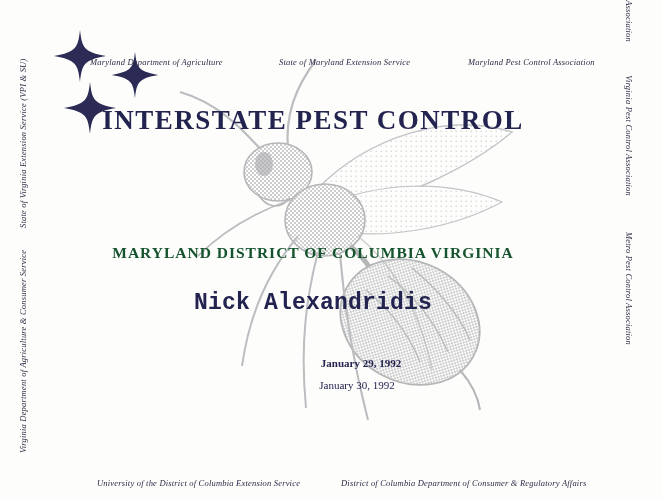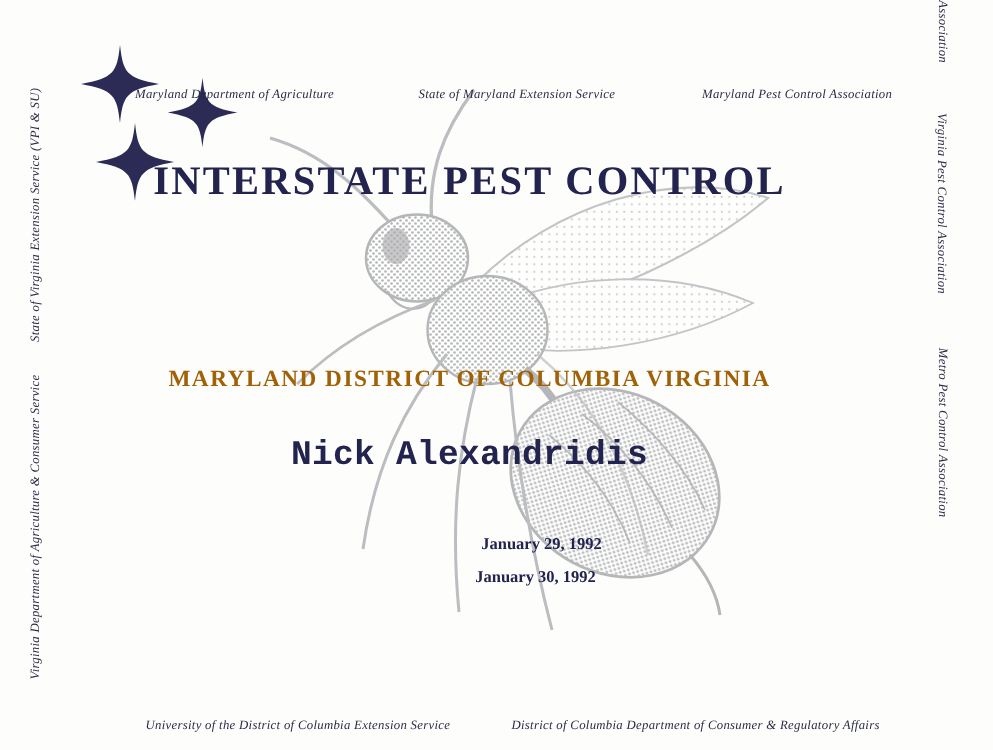--- a/index.html
+++ b/index.html
@@ -82,41 +82,41 @@
     font-size: 25px;
     font-weight: bold;
     letter-spacing: 1.5px;
     color: #232350;
   }
   #states-line {
     top: 244px;
     font-size: 15.5px;
     font-weight: bold;
     letter-spacing: 1px;
-    color: #a16207;
+    color: #14532d;
   }
   #presenter {
     top: 290px;
     font-family: Liberation Mono, monospace;
     font-size: 23px;
     font-weight: bold;
     letter-spacing: 0.2px;
     color: #232350;
   }
   #date1 {
     top: 357px;
     font-size: 11px;
     font-weight: bold;
     color: #232350;
     padding-left: 48px;
   }
   #date2 {
     top: 379px;
     font-size: 11px;
-    font-weight: bold;
+    font-weight: normal;
     color: #232350;
     padding-left: 44px;
   }
   #venue {
     top: 401px;
     font-size: 11.5px;
     font-weight: bold;
     letter-spacing: 0.3px;
     color: #232350;
   }

